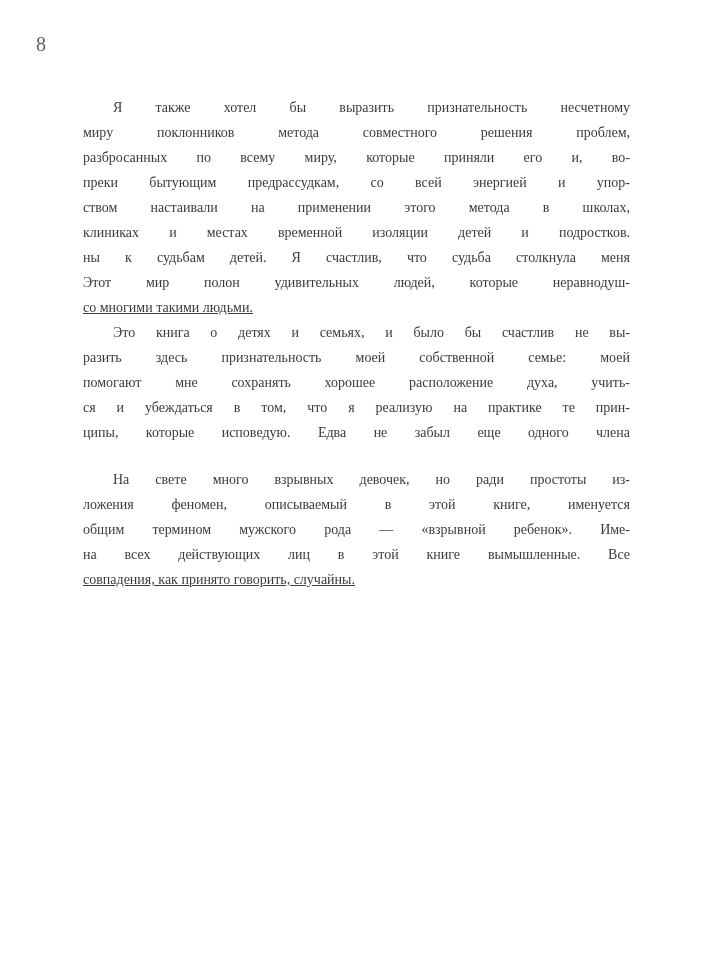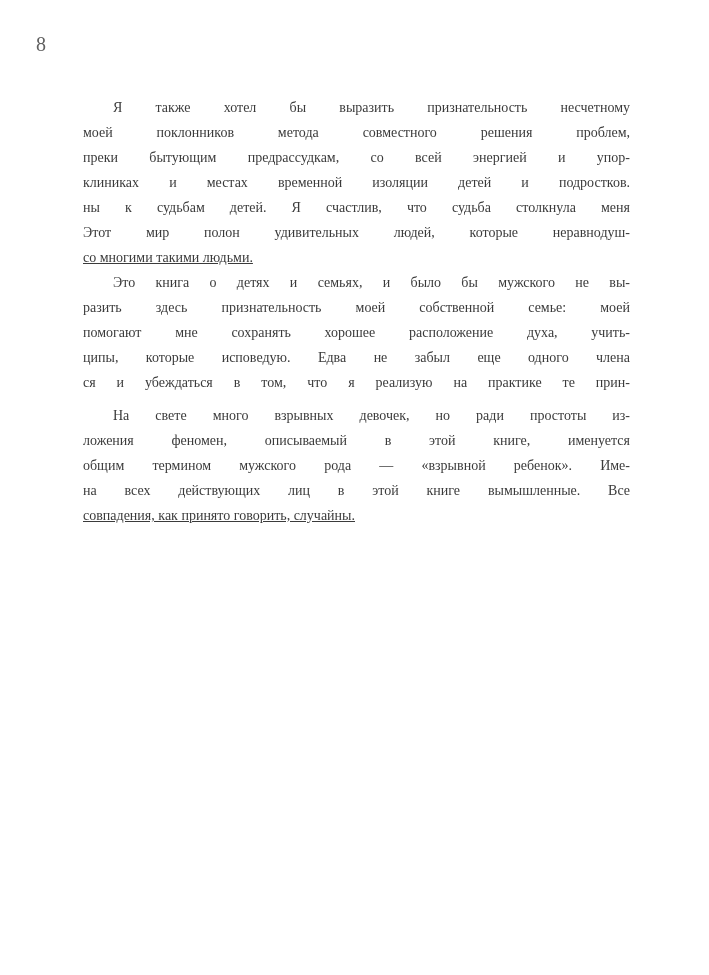--- a/index.html
+++ b/index.html
@@ -28,21 +28,21 @@
     top: 95px;
     width: 547px;
     color: var(--body-text-color, #3b3b3b);
     font-size: 14px;
     line-height: 25px;
   }
   .para {
     margin: 0;
   }
   .para.gap {
-    margin-top: 8px;
+    margin-top: 22px;
   }
   .line {
     height: 25px;
     overflow: hidden;
     text-align: justify;
     text-align-last: justify;
   }
   .line.last {
     text-align-last: left;
     text-decoration: underline;
@@ -52,33 +52,35 @@
   }
 </style>
 </head>
 <body style="--bg: #ffffff; --body-text-color: #3b3b3b; --page-number-color: #616161;">
 
 <div class="page-number">8</div>
 
 <div class="text-block">
     <div class="para">
       <div class="line first">Я также хотел бы выразить признательность несчетному</div>
-      <div class="line">моей поклонников метода совместного решения проблем,</div>
+      <div class="line">миру поклонников метода совместного решения проблем,</div>
+      <div class="line">разбросанных по всему миру, которые приняли его и, во-</div>
       <div class="line">преки бытующим предрассудкам, со всей энергией и упор-</div>
+      <div class="line">ством настаивали на применении этого метода в школах,</div>
       <div class="line">клиниках и местах временной изоляции детей и подростков.</div>
       <div class="line">ны к судьбам детей. Я счастлив, что судьба столкнула меня</div>
       <div class="line">Этот мир полон удивительных людей, которые неравнодуш-</div>
       <div class="line last">со многими такими людьми.</div>
     </div>
     <div class="para">
-      <div class="line first">Это книга о детях и семьях, и было бы мужского не вы-</div>
+      <div class="line first">Это книга о детях и семьях, и было бы счастлив не вы-</div>
       <div class="line">разить здесь признательность моей собственной семье: моей</div>
       <div class="line">помогают мне сохранять хорошее расположение духа, учить-</div>
+      <div class="line">ся и убеждаться в том, что я реализую на практике те прин-</div>
       <div class="line">ципы, которые исповедую. Едва не забыл еще одного члена</div>
-      <div class="line">ся и убеждаться в том, что я реализую на практике те прин-</div>
     </div>
     <div class="para gap">
       <div class="line first">На свете много взрывных девочек, но ради простоты из-</div>
       <div class="line">ложения феномен, описываемый в этой книге, именуется</div>
       <div class="line">общим термином мужского рода — «взрывной ребенок». Име-</div>
       <div class="line">на всех действующих лиц в этой книге вымышленные. Все</div>
       <div class="line last">совпадения, как принято говорить, случайны.</div>
     </div>
   </div>
 

